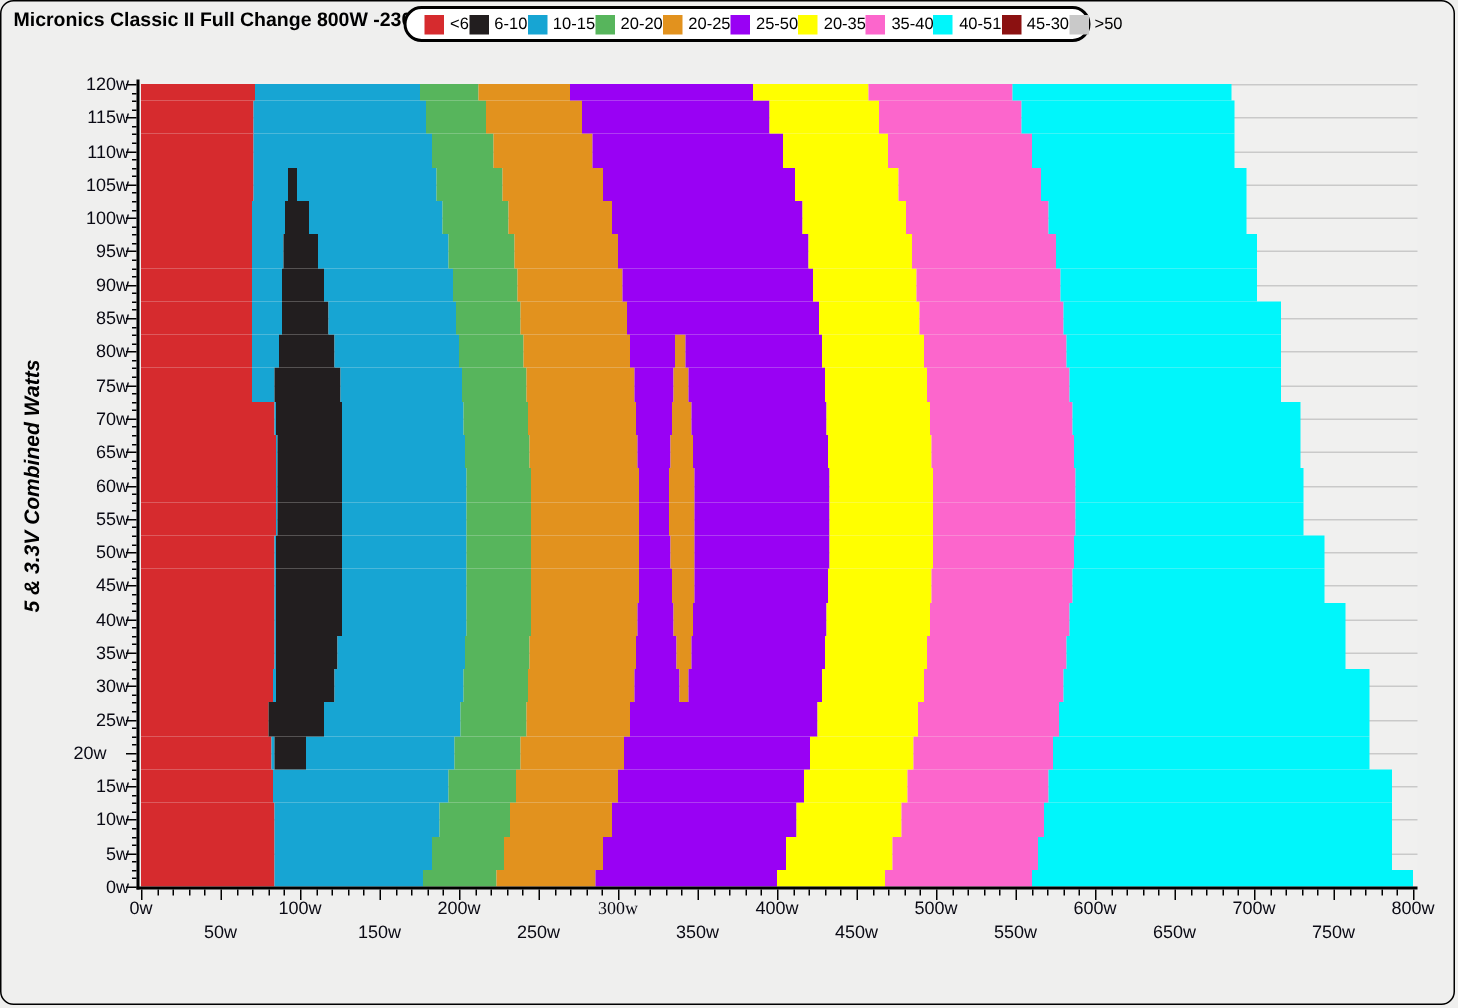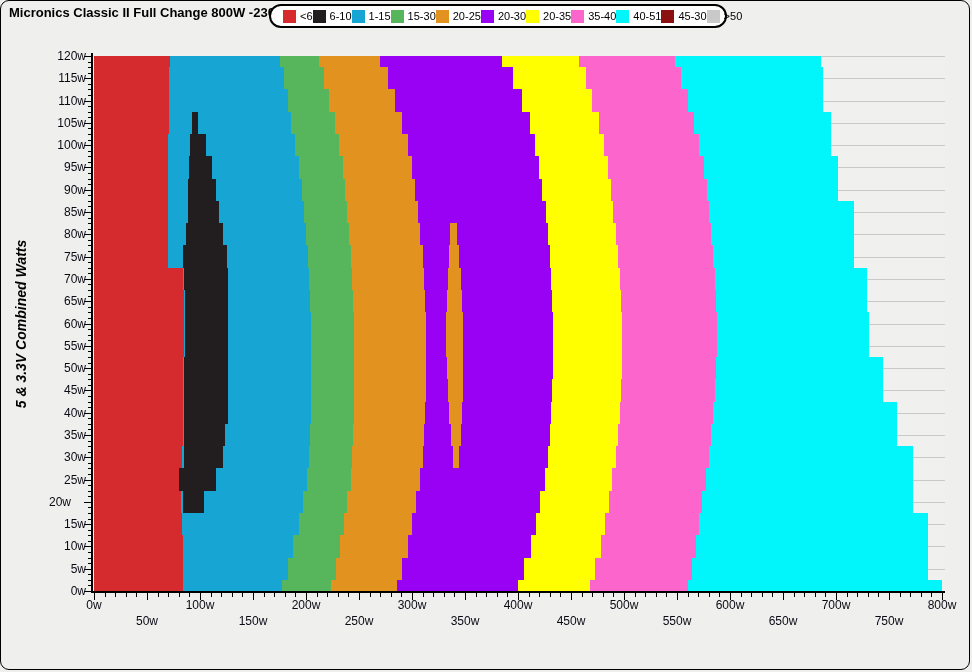--- a/index.html
+++ b/index.html
@@ -33,33 +33,33 @@
       <span class="legend-item">
         <span class="legend-swatch" style="background: rgb(214, 43, 46);"></span>
         <span>&lt;6</span>
       </span>
       <span class="legend-item">
         <span class="legend-swatch" style="background: rgb(34, 30, 31);"></span>
         <span>6-10</span>
       </span>
       <span class="legend-item">
         <span class="legend-swatch" style="background: rgb(23, 165, 211);"></span>
-        <span>1-15</span>
+        <span>10-15</span>
       </span>
       <span class="legend-item">
         <span class="legend-swatch" style="background: rgb(87, 181, 92);"></span>
-        <span>15-30</span>
+        <span>20-20</span>
       </span>
       <span class="legend-item">
         <span class="legend-swatch" style="background: rgb(226, 146, 30);"></span>
         <span>20-25</span>
       </span>
       <span class="legend-item">
         <span class="legend-swatch" style="background: rgb(153, 1, 244);"></span>
-        <span>20-30</span>
+        <span>25-50</span>
       </span>
       <span class="legend-item">
         <span class="legend-swatch" style="background: rgb(255, 255, 0);"></span>
         <span>20-35</span>
       </span>
       <span class="legend-item">
         <span class="legend-swatch" style="background: rgb(252, 102, 204);"></span>
         <span>35-40</span>
       </span>
       <span class="legend-item">
@@ -570,21 +570,21 @@
       <div class="ylab" style="left: 45px; top: 115px;">105w</div>
       <div class="ylab" style="left: 45px; top: 93px;">110w</div>
       <div class="ylab" style="left: 45px; top: 70px;">115w</div>
       <div class="ylab" style="left: 45px; top: 48px;">120w</div>
       <div class="xlab" style="left: 71px; top: 597px;">0w</div>
       <div class="xlab" style="left: 124px; top: 613px;">50w</div>
       <div class="xlab" style="left: 177px; top: 597px;">100w</div>
       <div class="xlab" style="left: 230px; top: 613px;">150w</div>
       <div class="xlab" style="left: 283px; top: 597px;">200w</div>
       <div class="xlab" style="left: 336px; top: 613px;">250w</div>
-      <div class="xlab" style="left: 389px; top: 597px;">300w</div>
+      <div class="xlab" style="left: 389px; top: 597px; font-family: Liberation Serif, serif;">300w</div>
       <div class="xlab" style="left: 442px; top: 613px; text-align: center;">350w</div>
       <div class="xlab" style="left: 495px; top: 597px;">400w</div>
       <div class="xlab" style="left: 548px; top: 613px;">450w</div>
       <div class="xlab" style="left: 601px; top: 597px;">500w</div>
       <div class="xlab" style="left: 654px; top: 613px;">550w</div>
       <div class="xlab" style="left: 707px; top: 597px;">600w</div>
       <div class="xlab" style="left: 760px; top: 613px;">650w</div>
       <div class="xlab" style="left: 813px; top: 597px;">700w</div>
       <div class="xlab" style="left: 866px; top: 613px;">750w</div>
       <div class="xlab" style="left: 919px; top: 597px;">800w</div>

